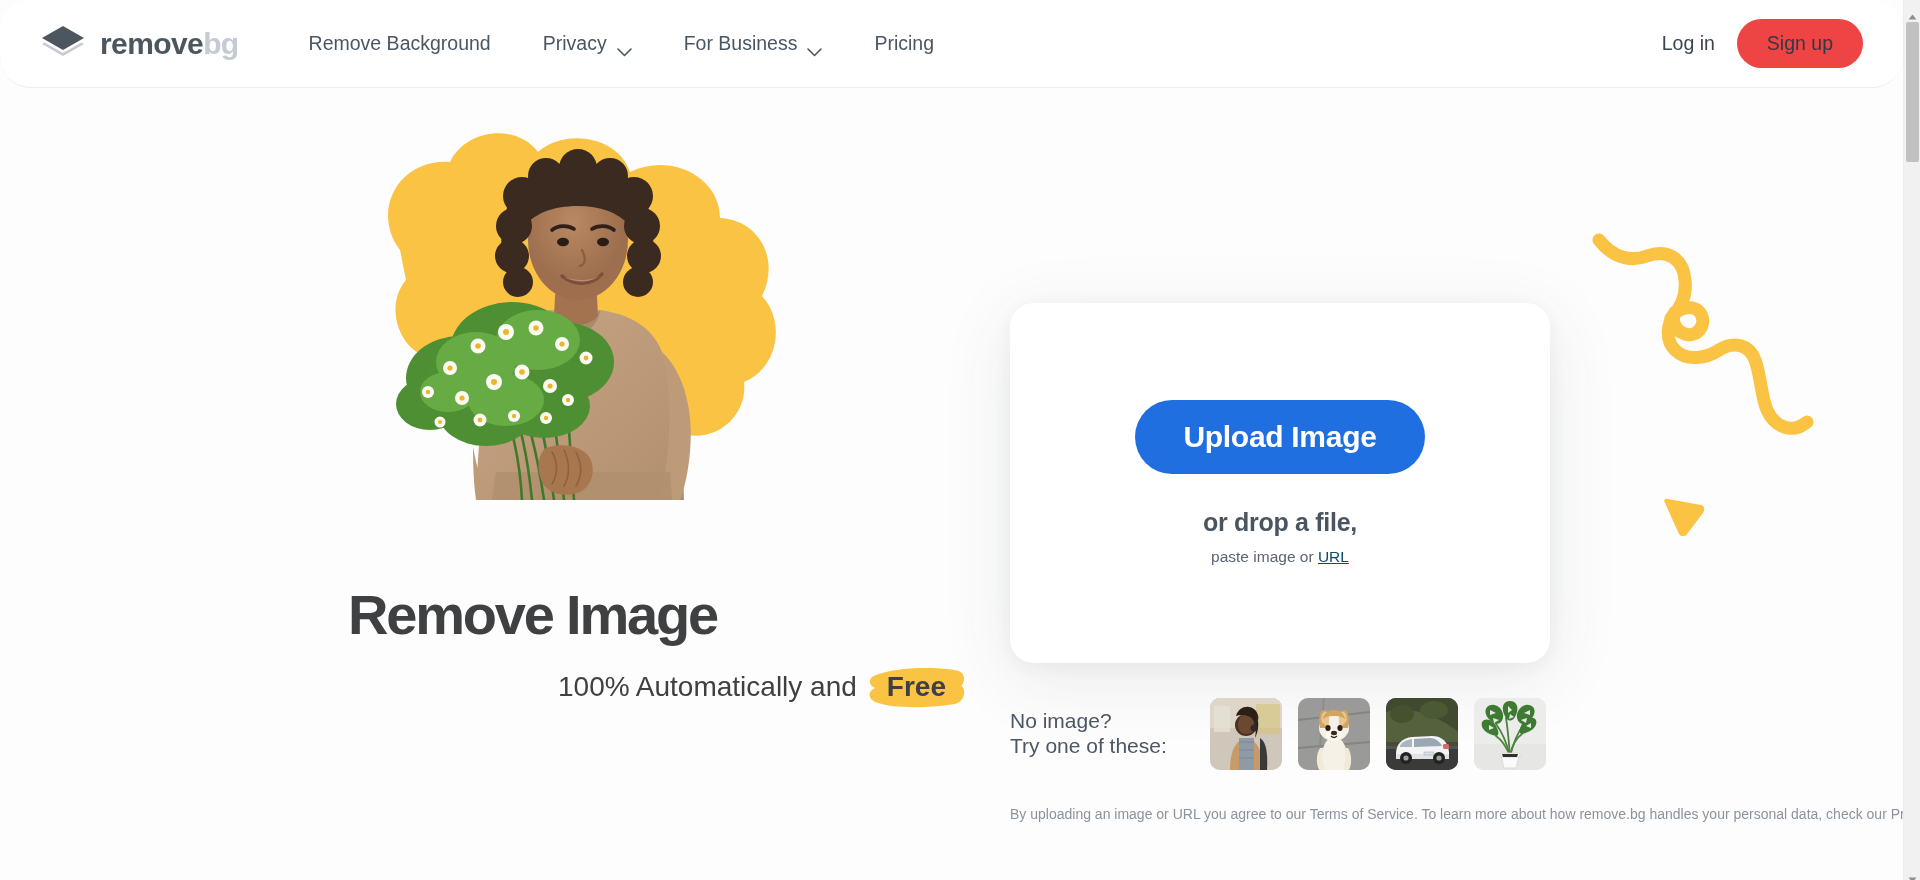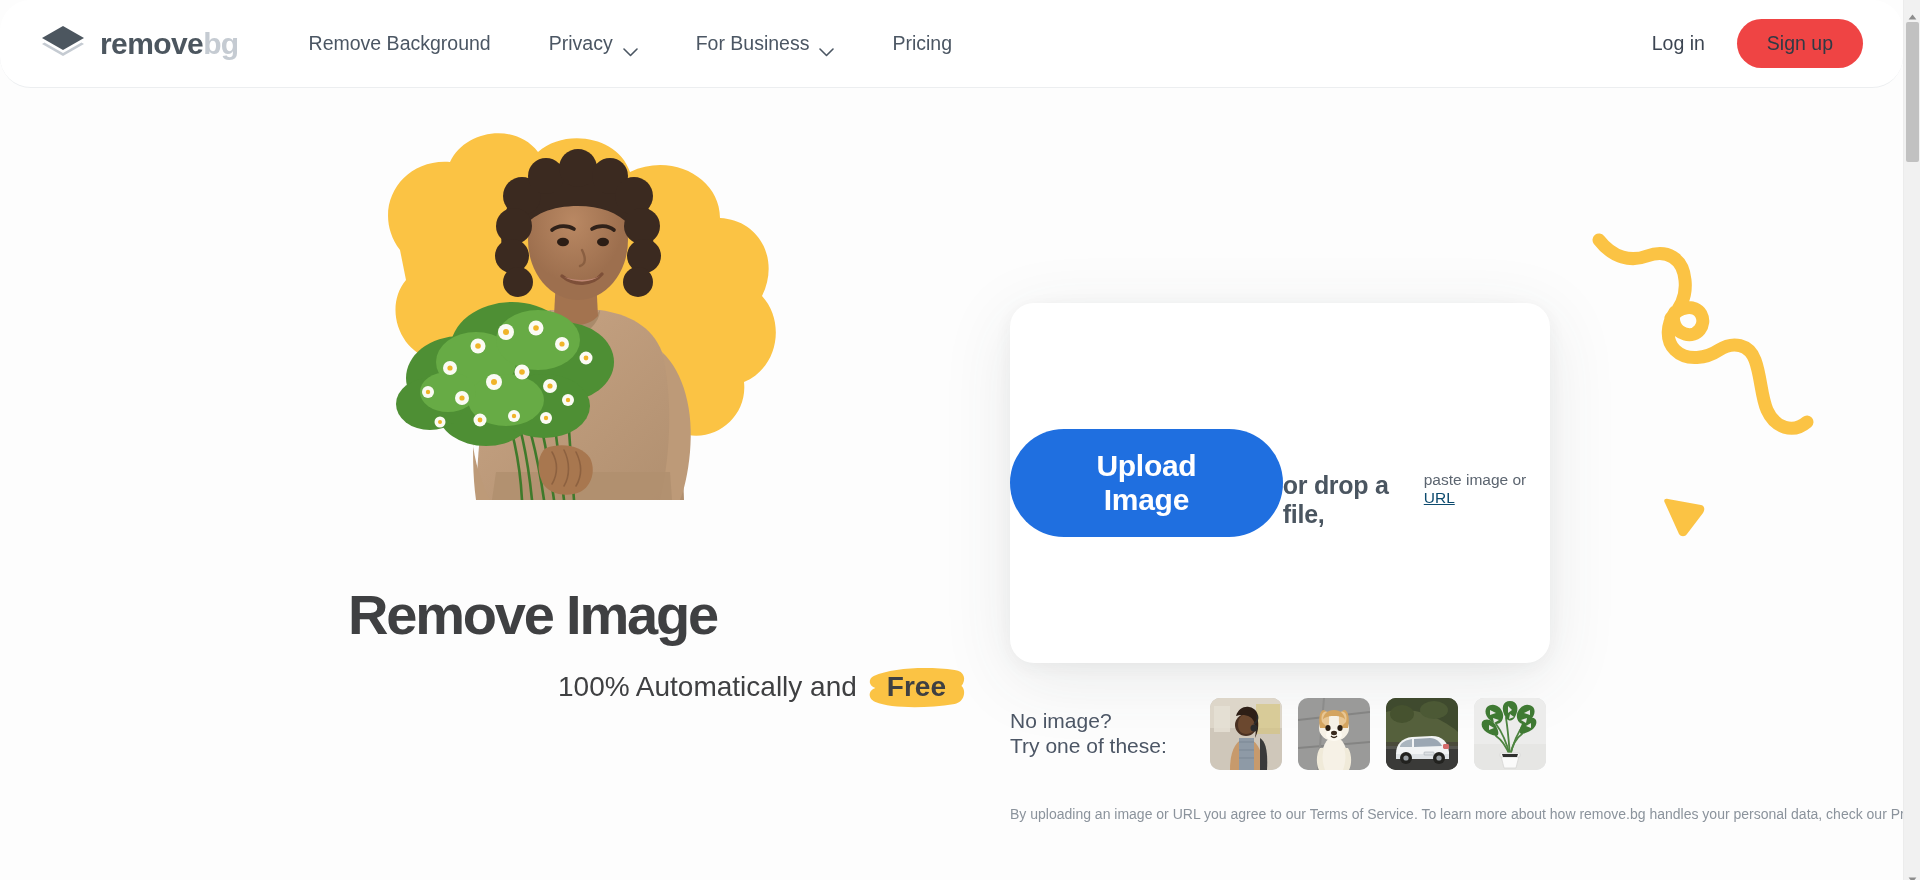--- a/index.html
+++ b/index.html
@@ -54,21 +54,21 @@
     letter-spacing: -0.6px;
     line-height: 1;
     white-space: nowrap;
   }
   .brand-text .bg-part { color: #c5cbd2; }
   .brand-remove { color: #4c565f; }
 
   .nav {
     display: flex;
     align-items: flex-start;
-    gap: 10px;
+    gap: 4px;
     flex: 1;
   }
   .nav-item {
     display: flex;
     align-items: center;
     gap: 10px;
     font-size: 19.5px;
     color: #4b5663;
     padding: 10px 24px;
     white-space: nowrap;
@@ -77,21 +77,20 @@
   .nav-item:first-child { padding-left: 12px; }
   .chev {
     width: 15px; height: 9px;
     flex: none;
     display: block;
   }
 
   .header-right {
     display: flex;
     align-items: center;
-    gap: 10px;
     justify-content: center;
   }
   .login-link {
     font-size: 19.5px;
     color: #3c4552;
     padding: 12px 22px;
     cursor: pointer;
     white-space: nowrap;
   }
   .signup-btn {
@@ -185,21 +184,21 @@
   .upload-card {
     position: absolute;
     left: 60px;
     top: 215px;
     width: 540px;
     height: 360px;
     background: #ffffff;
     border-radius: 24px;
     box-shadow: 0 16px 70px rgba(60,64,67,0.10), 0 4px 18px rgba(60,64,67,0.05);
     display: flex;
-    flex-direction: row;
+    flex-direction: column;
     align-items: center;
     justify-content: center;
   }
 
   .upload-btn {
     background: #1f6fe0;
     color: #ffffff;
     font-size: 30px;
     font-weight: bold;
     border: none;

